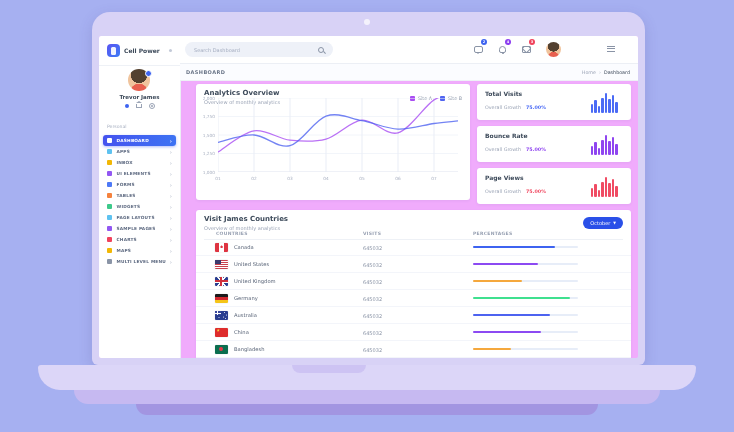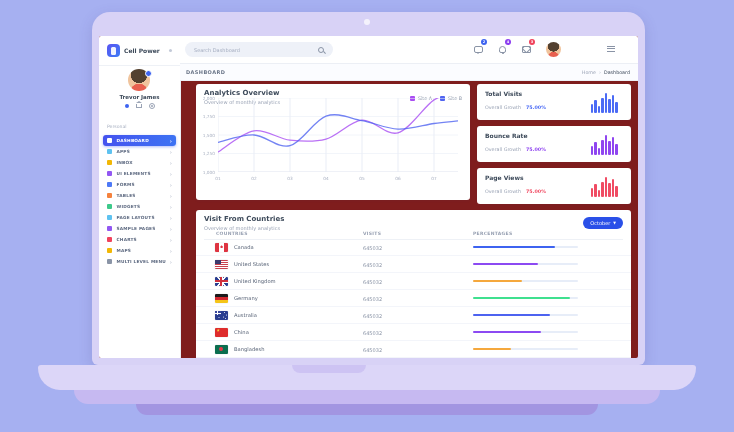--- a/index.html
+++ b/index.html
@@ -6,21 +6,21 @@
   body{width:734px;height:432px;background:#a6b0f1;font-family:"DejaVu Sans",sans-serif;position:relative;overflow:hidden}
   .abs{position:absolute}
   
   .bezel{left:92px;top:12px;width:553px;height:353px;background:#d8d2f6;border-radius:18px 18px 6px 6px;box-shadow:0 4px 14px rgba(70,60,140,.18)}
   .camera{left:272px;top:7px;width:6px;height:6px;border-radius:50%;background:#f4f2fc}
   .base1{left:38px;top:365px;width:658px;height:25px;background:#dcd6f8;border-radius:3px 3px 22px 22px}
   .notch{left:254px;top:0;width:74px;height:8px;background:#cdc3f3;border-radius:0 0 8px 8px}
   .base2{left:74px;top:390px;width:586px;height:14px;background:#c6b9f1;border-radius:0 0 26px 26px}
   .base3{left:136px;top:404px;width:462px;height:11px;background:#a295e1;border-radius:0 0 30px 30px}
   
-  .screen{left:7px;top:24px;width:539px;height:322px;background:#7f1d1d;overflow:hidden;border-radius:2px}
+  .screen{left:7px;top:24px;width:539px;height:322px;background:#f0abfc;overflow:hidden;border-radius:2px}
   
   .sidebar{left:0;top:0;width:81px;height:322px;background:#fff;border-right:1px solid #eceff5}
   .logoicon{left:8px;top:8px;width:13px;height:13px;border-radius:4px;background:linear-gradient(135deg,#5a55f2,#3d7bf5)}
   .logoicon:after{content:"";position:absolute;left:4px;top:2.5px;width:5px;height:8px;border-radius:1.5px;background:#fff;opacity:.92}
   .brand{left:25px;top:11px;font-size:6px;font-weight:bold;color:#3e4b5b}
   .sidetoggle{left:70px;top:13px;width:3px;height:3px;border-radius:50%;background:#c3cad8}
   .sidediv{left:0;top:29px;width:81px;height:1px;background:#eef1f6}
   .avatar{border-radius:50%;background:
     radial-gradient(circle at 50% 108%, #e8604f 0 34%, rgba(0,0,0,0) 35%),
     radial-gradient(circle at 50% 26%, #53402f 0 42%, rgba(0,0,0,0) 43%),
@@ -334,21 +334,21 @@
           <i style="height: 6.6px; background: rgb(240, 75, 99);"></i>
           <i style="height: 14.52px; background: rgb(240, 75, 99);"></i>
           <i style="height: 20.24px; background: rgb(240, 75, 99);"></i>
           <i style="height: 13.64px; background: rgb(240, 75, 99);"></i>
           <i style="height: 18.48px; background: rgb(240, 75, 99);"></i>
           <i style="height: 10.56px; background: rgb(240, 75, 99);"></i>
         </div>
     </section>
 
     <section class="abs card countries">
-      <div class="ctitle">Visit From Countries</div>
+      <div class="ctitle">Visit James Countries</div>
       <div class="csub">Overview of monthly analytics</div>
       <button class="octbtn">
         <span>October</span>
           <span class="car">▼</span>
       </button>
       <span class="thead h-c">COUNTRIES</span>
       <span class="thead h-v">VISITS</span>
       <span class="thead h-p">PERCENTAGES</span>
       <div class="theaddiv"></div>
       <div class="rows" id="crows">

